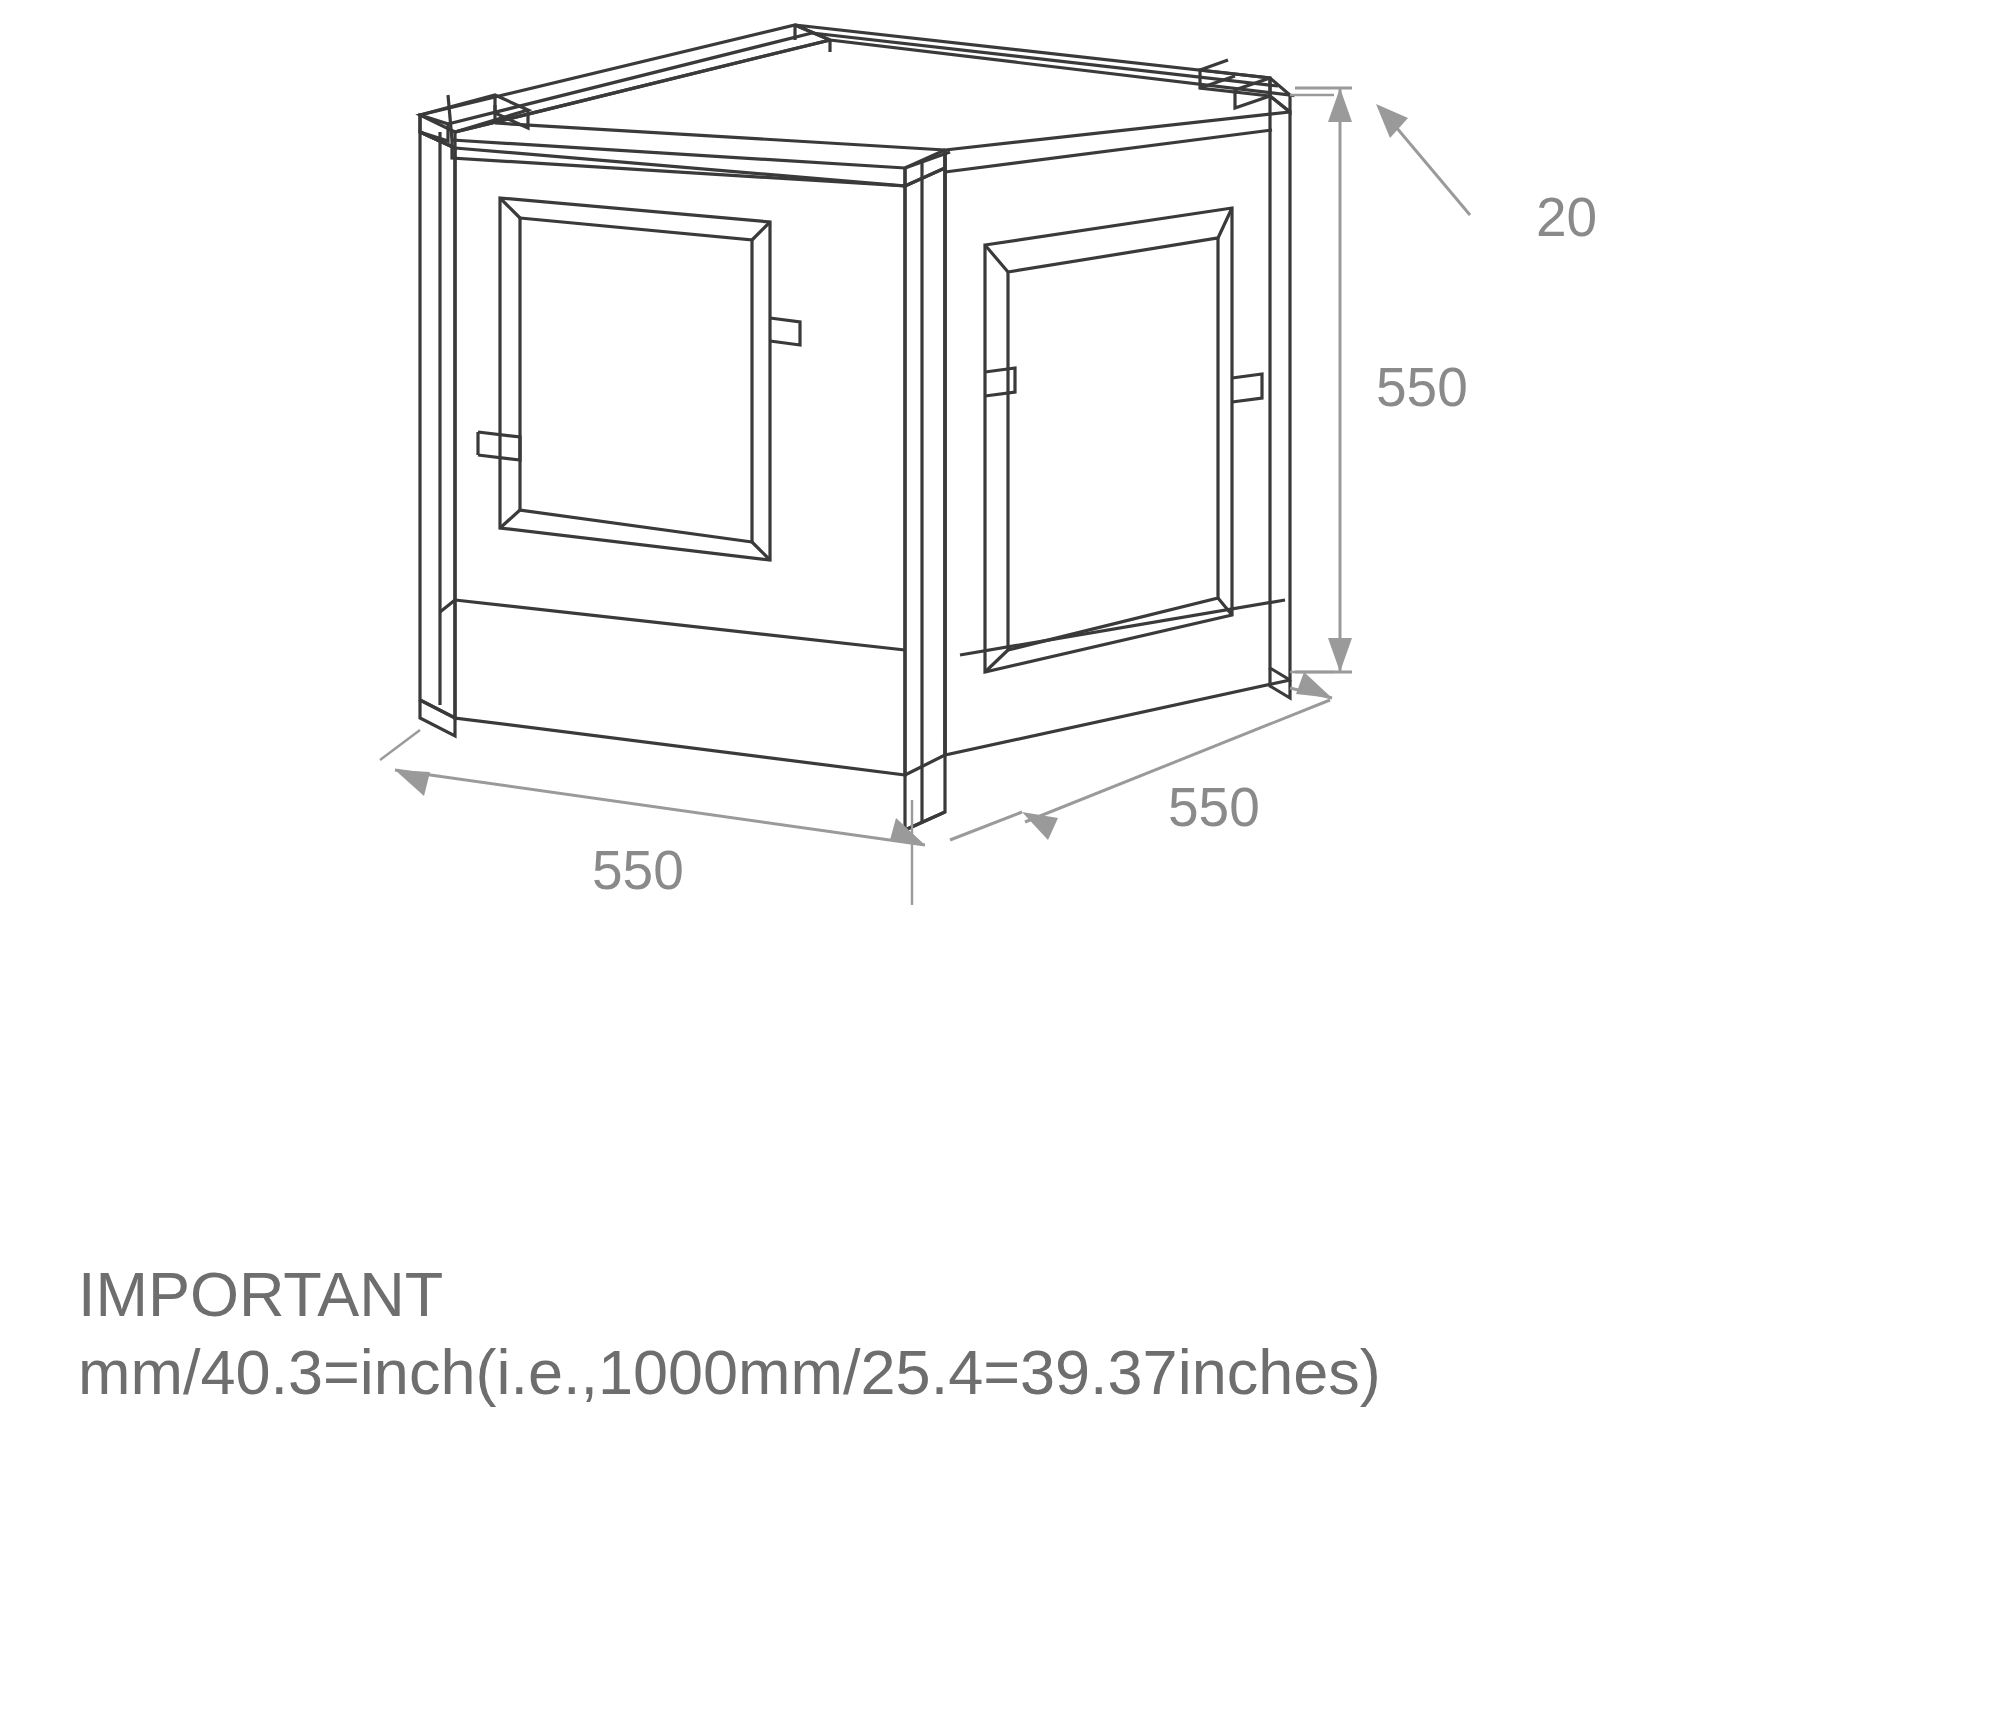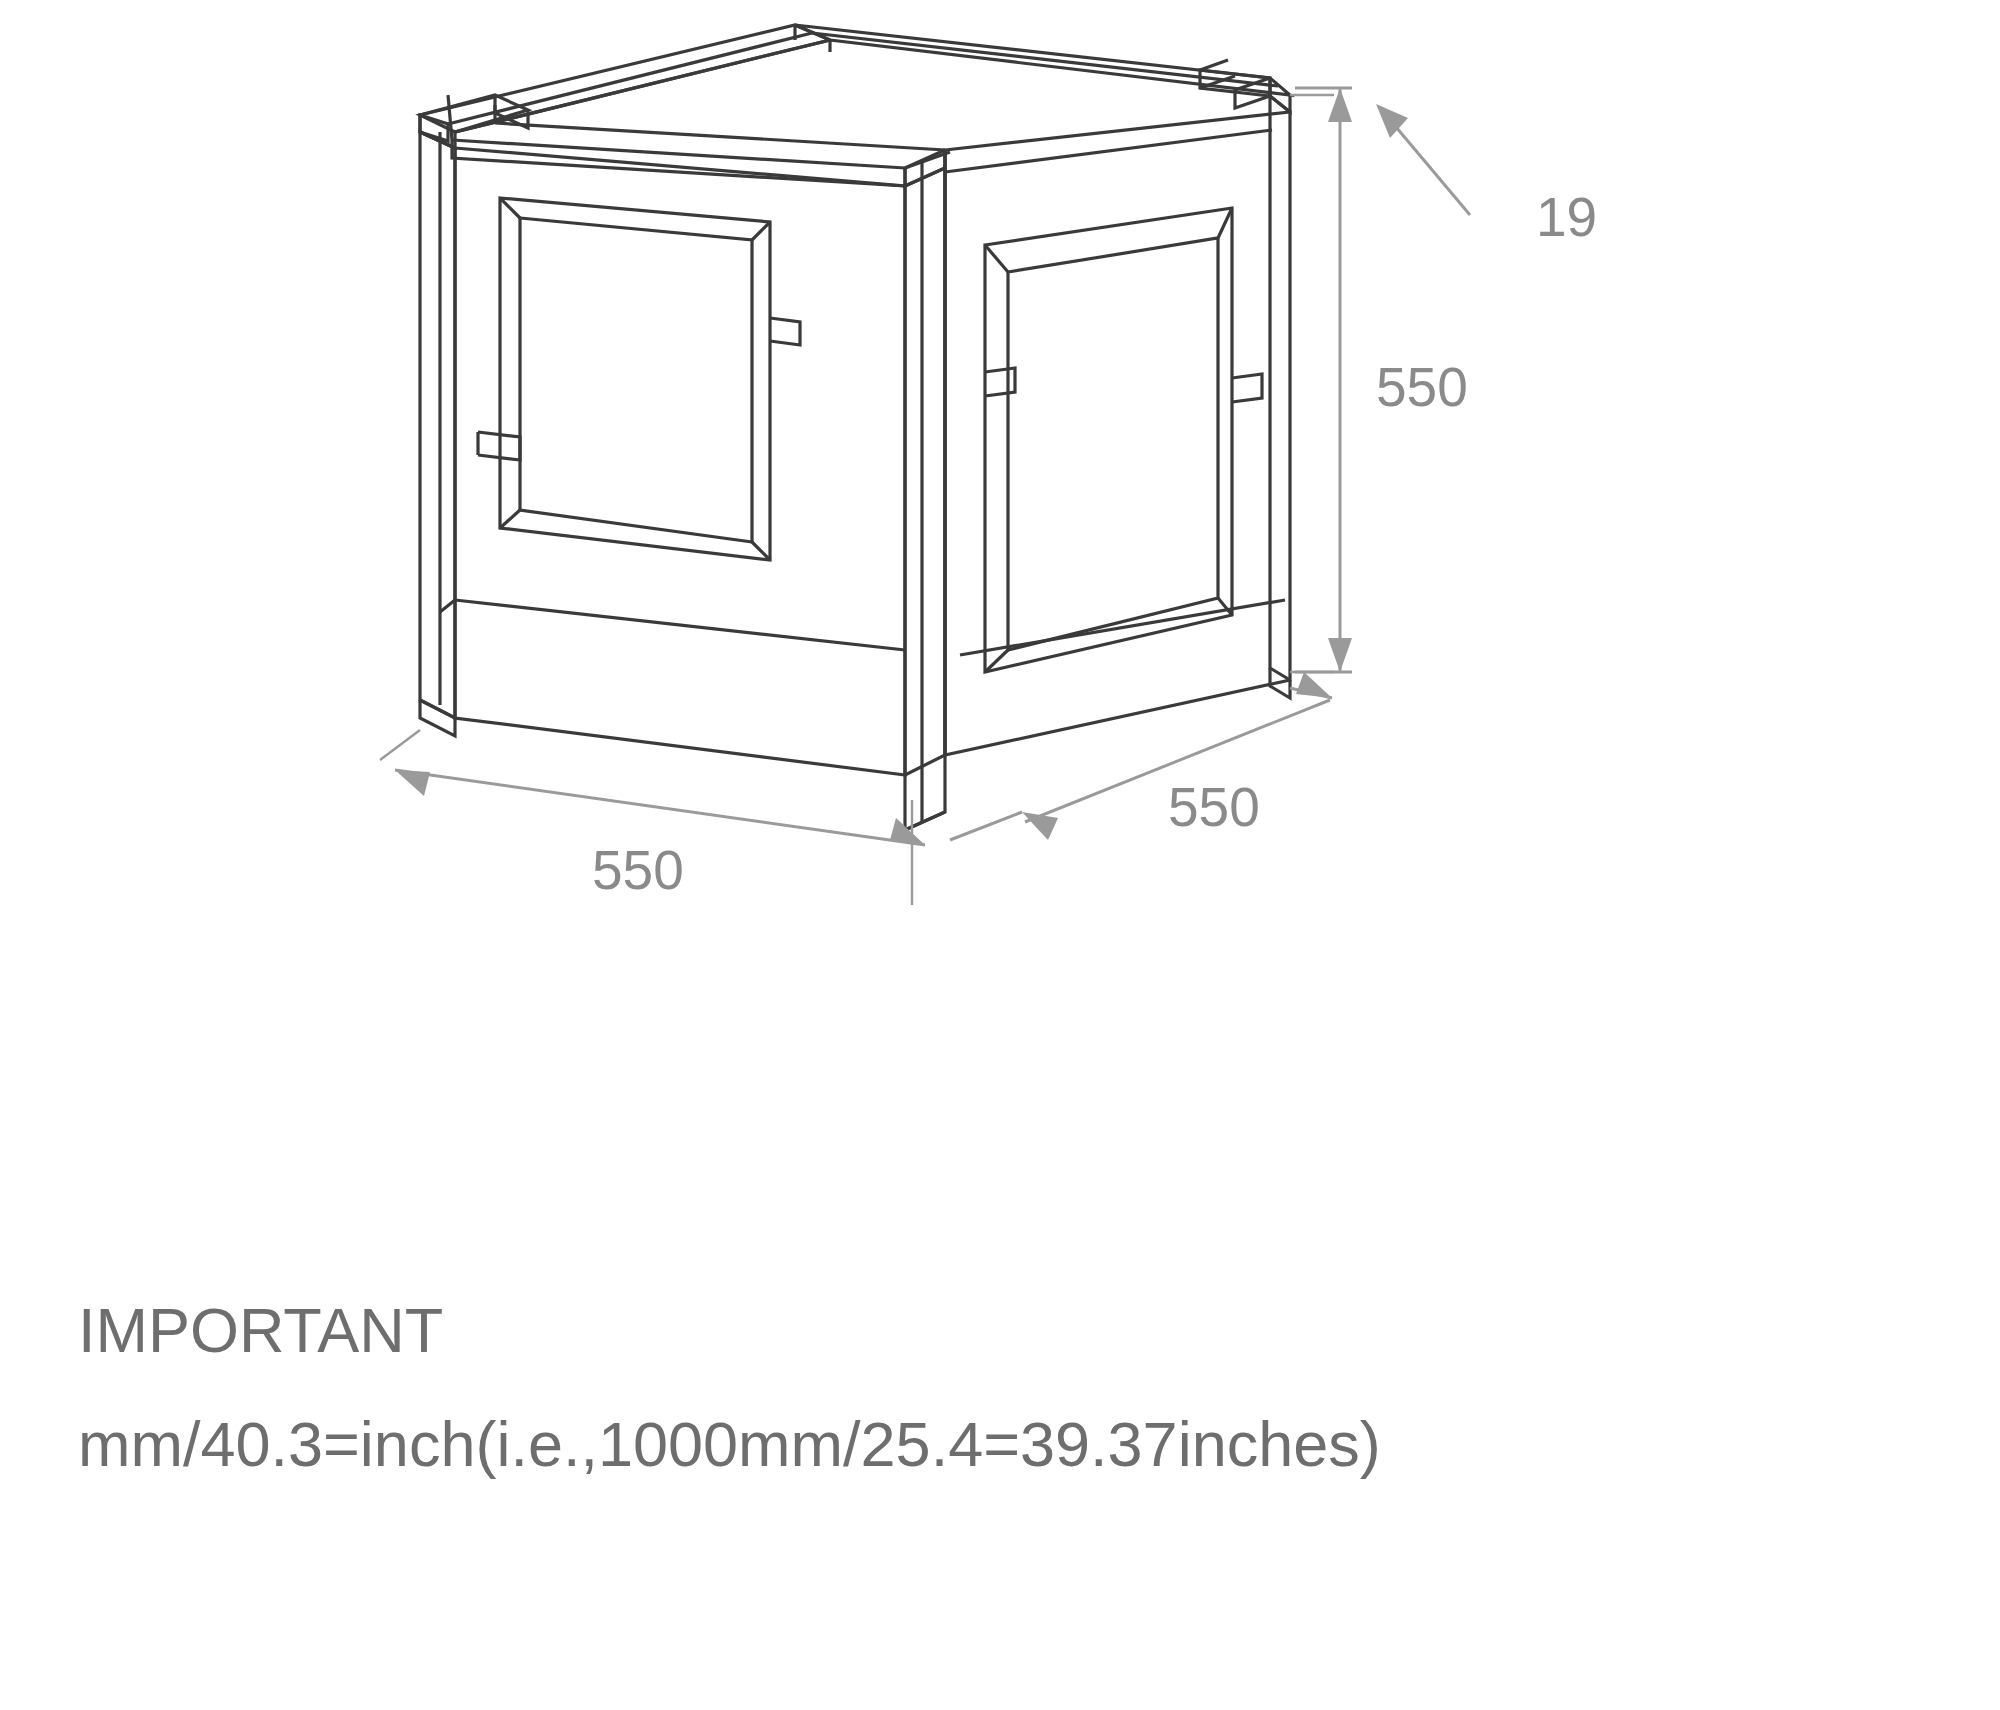--- a/index.html
+++ b/index.html
@@ -27,21 +27,20 @@
     left: 78px;
     top: 1255px;
     width: 1880px;
   }
   .note-line {
     font-size: 63px;
     line-height: 78px;
     color: #6e6e6e;
     white-space: pre;
     letter-spacing: 0px;
-    margin-top: 36px;
   }
   .dim-label {
     position: absolute;
     font-size: 55px;
     color: #8a8a8a;
     white-space: nowrap;
   }
 </style>
 </head>
 <body>
@@ -161,21 +160,21 @@
       <polygon points="1376,104 1408,118 1390,138"></polygon>
 
       <polygon points="1332,698 1296,694 1304,672"></polygon>
       <polygon points="1022,812 1058,818 1048,840"></polygon>
 
       <polygon points="395,770 430,772 424,796"></polygon>
       <polygon points="925,845 890,840 896,818"></polygon>
     </g>
   </svg>
 
-  <div class="dim-label" style="left:1536px; top:185px;">19</div>
+  <div class="dim-label" style="left:1536px; top:185px;">20</div>
   <div class="dim-label" style="left:1376px; top:355px;">550</div>
   <div class="dim-label" style="left:1168px; top:775px;">550</div>
   <div class="dim-label" style="left:592px; top:838px;">550</div>
 </div>
 
 <div id="notes-block">
   <div class="note-line">IMPORTANT</div>
   <div class="note-line">mm/40.3=inch(i.e.,1000mm/25.4=39.37inches)</div>
 </div>
 

